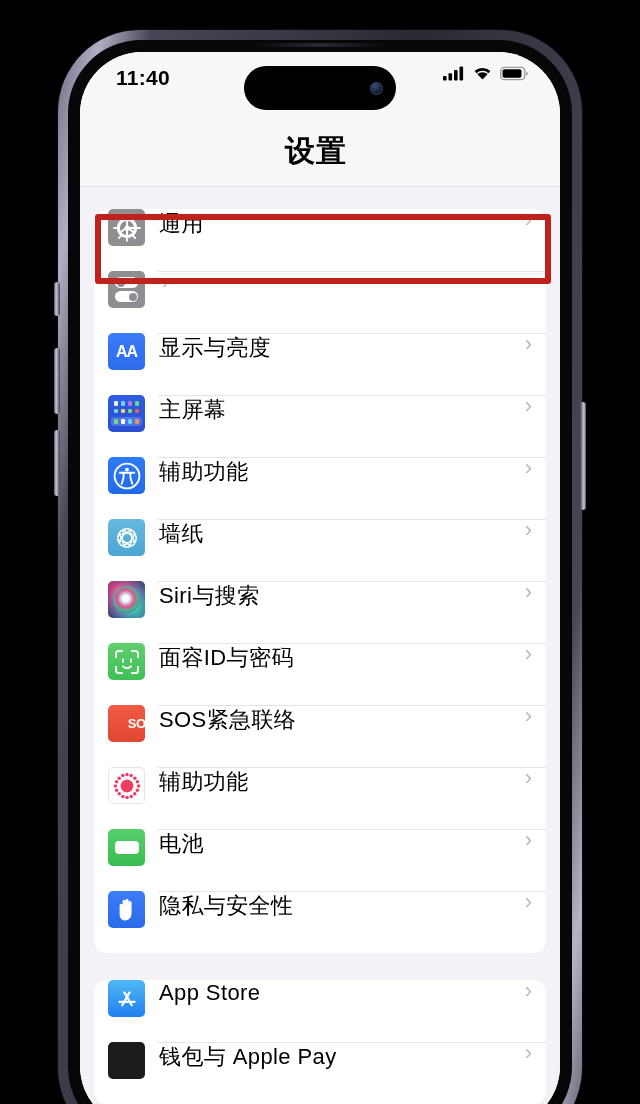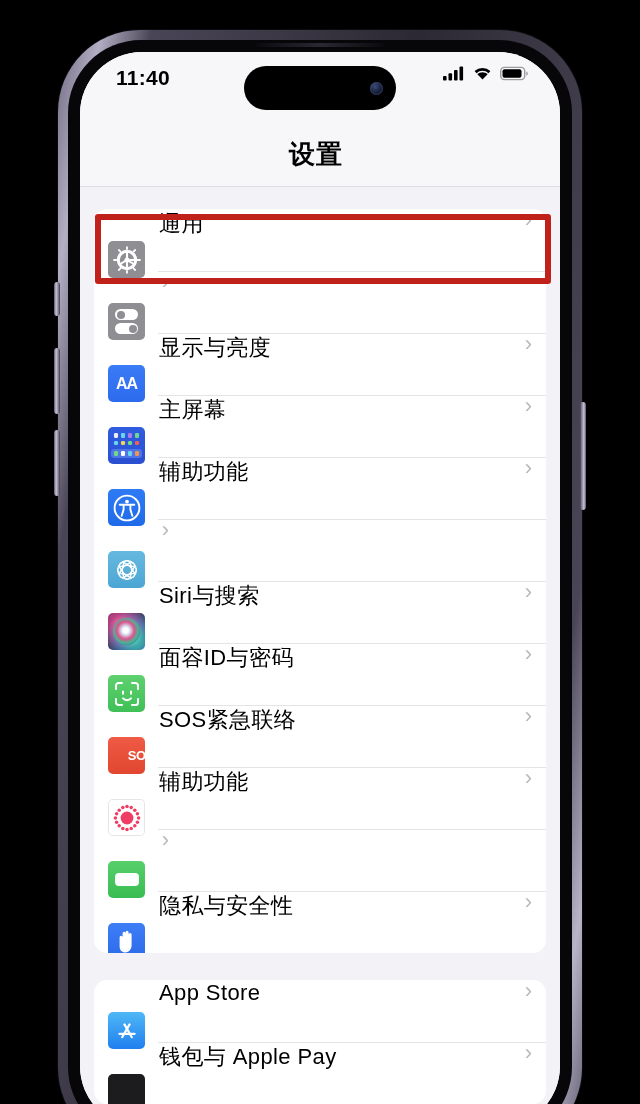--- a/index.html
+++ b/index.html
@@ -58,35 +58,35 @@
     display:flex; align-items:center; justify-content:flex-end;
   }
   #front-camera {
     width:13px; height:13px; border-radius:50%; margin-right:13px;
     background:radial-gradient(circle at 38% 34%,#3c4c78 0%,#15203a 52%,#060a16 100%);
     box-shadow:inset 0 0 2px #5b6ca0;
   }
 
   #page-title {
     position:absolute; left:0; right:8px; bottom:14px; text-align:center;
-    font-size:26px; font-weight:bold; color:#000; letter-spacing:1px;
+    font-size:30px; font-weight:bold; color:#000; letter-spacing:1px;
   }
 
   
   #list-area { position:relative; height:calc(100% - 135px); background:#f2f2f7;
     padding:22px 14px 0 14px; }
 
   .group { background:#fff; border-radius:13px; overflow:hidden; margin-bottom:27px; }
 
   .row { position:relative; display:flex; align-items:flex-start; height:62px; padding-left:14px; }
   .row + .row .rowline { position:absolute; left:64px; right:0; top:0; height:1px; background:#e4e4e8; }
 
   .ic { width:37px; height:37px; border-radius:5px; flex:0 0 37px;
         position:relative; overflow:hidden;
-        display:flex; align-items:center; justify-content:center;margin-top:32px; }
+        display:flex; align-items:center; justify-content:center; }
   .row-label { flex:1; margin-left:14px; font-size:22px; color:#000; letter-spacing:.4px;
                white-space:nowrap; }
   .chev { width:24px; margin-right:14px; text-align:right;
           font-size:22px; color:#b9b9bf; font-weight:500; line-height:1; }
 
   
   .ic-gear { background:#8e8e93; }
   .gear-svg { width:30px; height:30px; }
 
   .ic-cc { background:#8e8e93; flex-direction:column; gap:3px; }
@@ -289,20 +289,21 @@
                 <g fill="none" stroke="#fff" stroke-width="1.25">
                   <circle cx="15" cy="15" r="5.1"></circle>
                   <circle cx="15" cy="15" r="9.4"></circle>
                   <ellipse cx="15" cy="15" rx="9.4" ry="4.6"></ellipse>
                   <ellipse cx="15" cy="15" rx="4.6" ry="9.4"></ellipse>
                   <ellipse cx="15" cy="15" rx="9.4" ry="4.6" transform="rotate(45 15 15)"></ellipse>
                   <ellipse cx="15" cy="15" rx="9.4" ry="4.6" transform="rotate(-45 15 15)"></ellipse>
                 </g>
               </svg>
             </div>
+            <div class="row-label">墙纸</div>
             <div class="chev">›</div>
           </div>
 
           <div class="row">
             <div class="rowline"></div>
             <div class="ic ic-siri">
               <div class="siri-ball"></div>
             </div>
             <div class="row-label">Siri与搜索</div>
             <div class="chev">›</div>
@@ -364,20 +365,21 @@
             <div class="chev">›</div>
           </div>
 
           <div class="row">
             <div class="rowline"></div>
             <div class="ic ic-batt">
               <div class="b">
                   <i></i>
                 </div>
             </div>
+            <div class="row-label">电池</div>
             <div class="chev">›</div>
           </div>
 
           <div class="row">
             <div class="rowline"></div>
             <div class="ic ic-priv">
               <svg width="26" height="26" viewBox="0 0 26 26">
                 <path d="M5.6 14.5V8.2a1.5 1.5 0 0 1 3 0v4.1V4.3a1.5 1.5 0 0 1 3 0v8V3.2a1.5 1.5 0 0 1 3 0v9.1V5.6a1.5 1.5 0 0 1 3 0v10.2c0 4.6-2.6 7.6-6.3 7.6-3.3 0-5.7-2.3-5.7-6z" fill="#fff"></path>
               </svg>
             </div>

